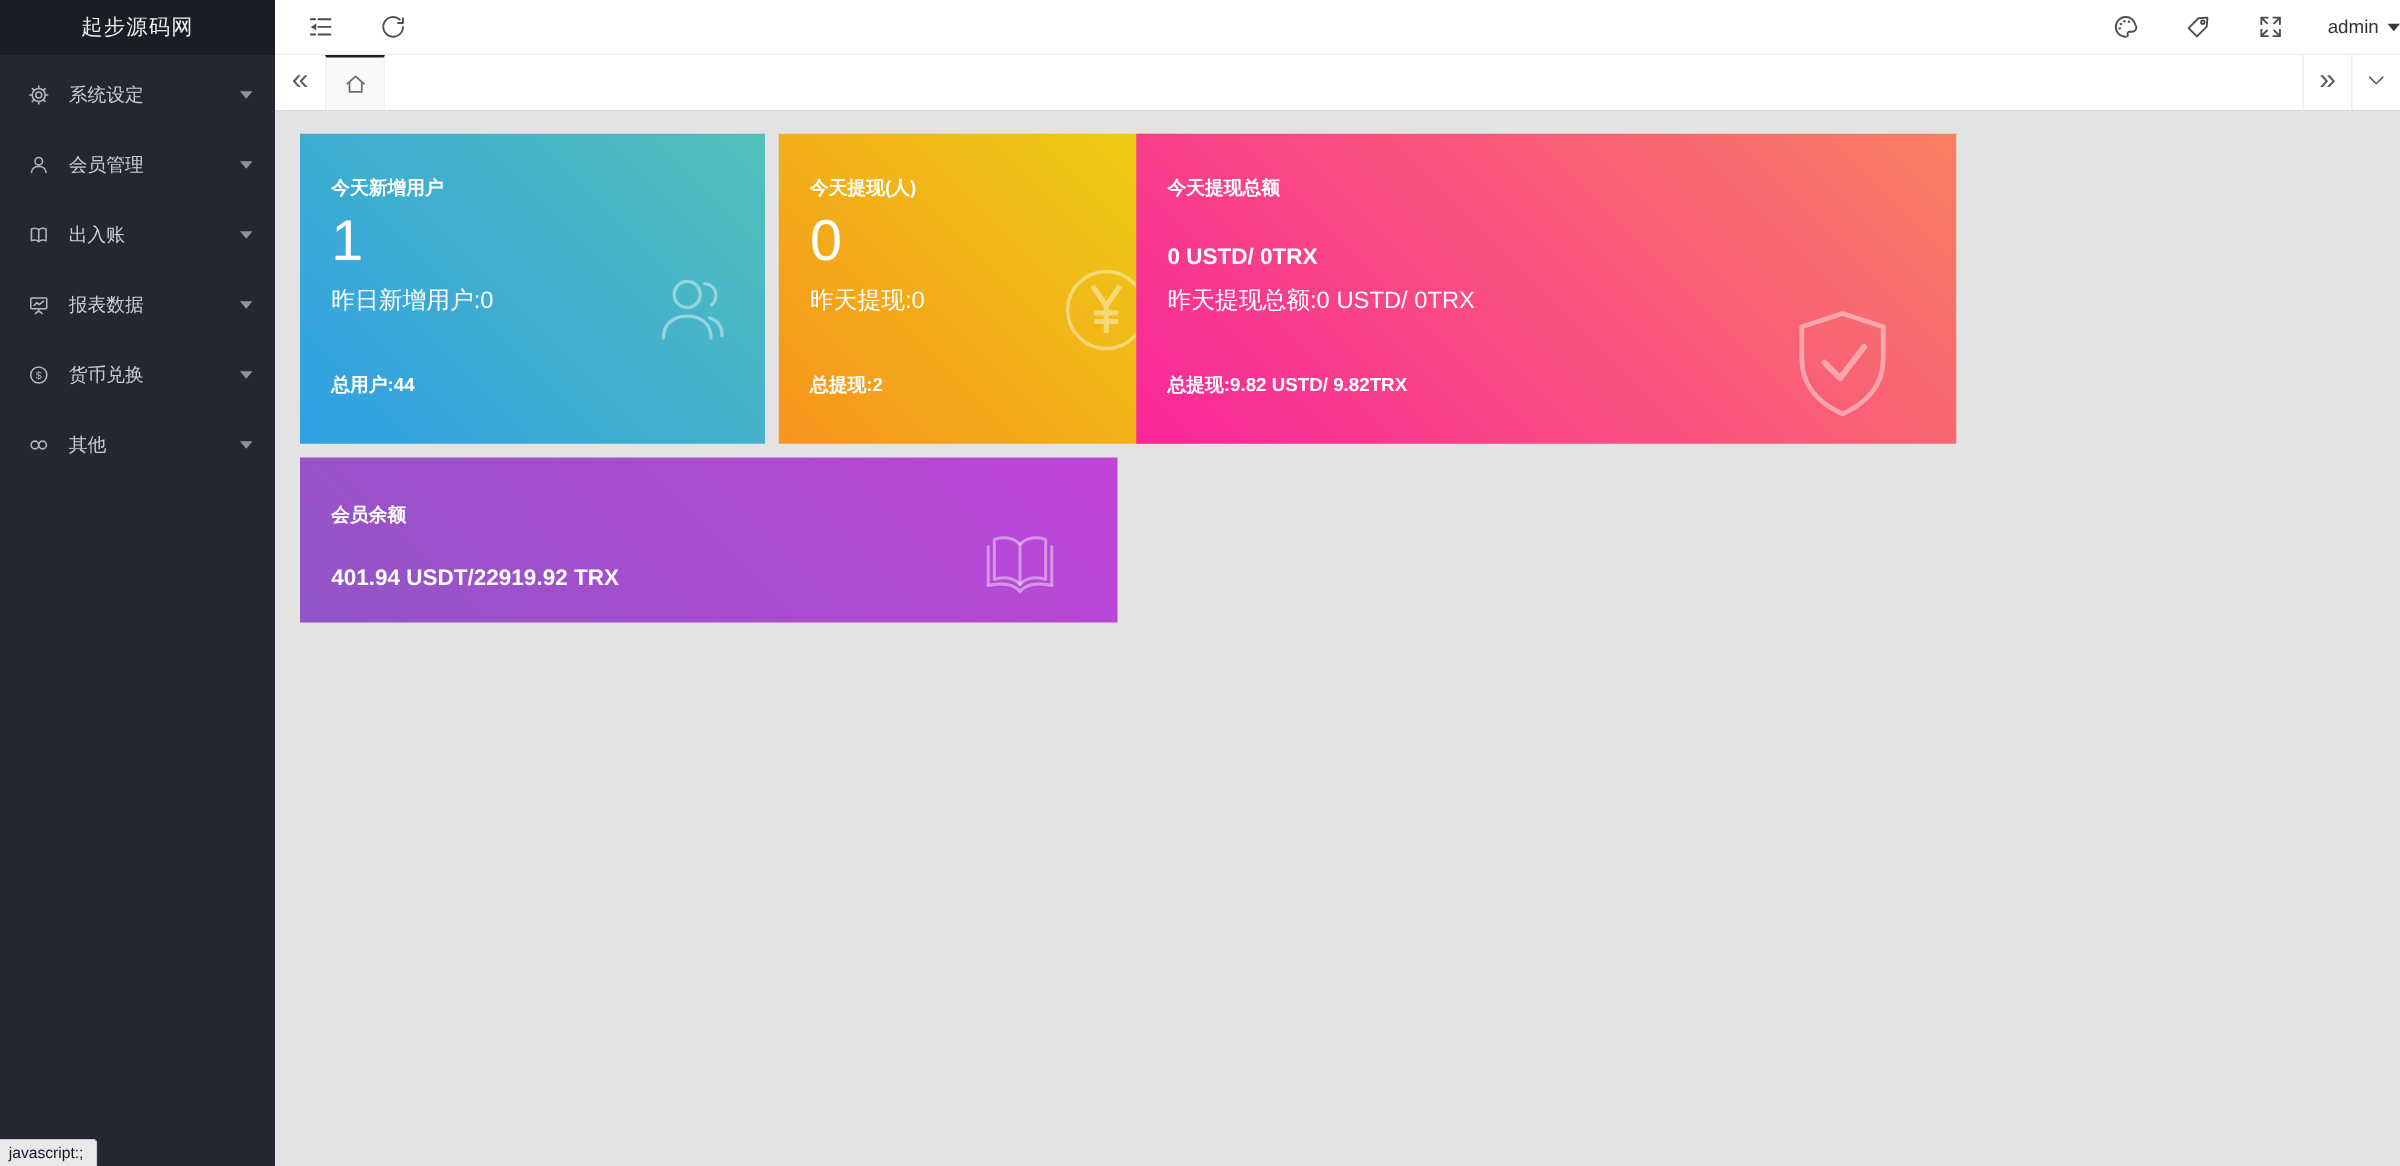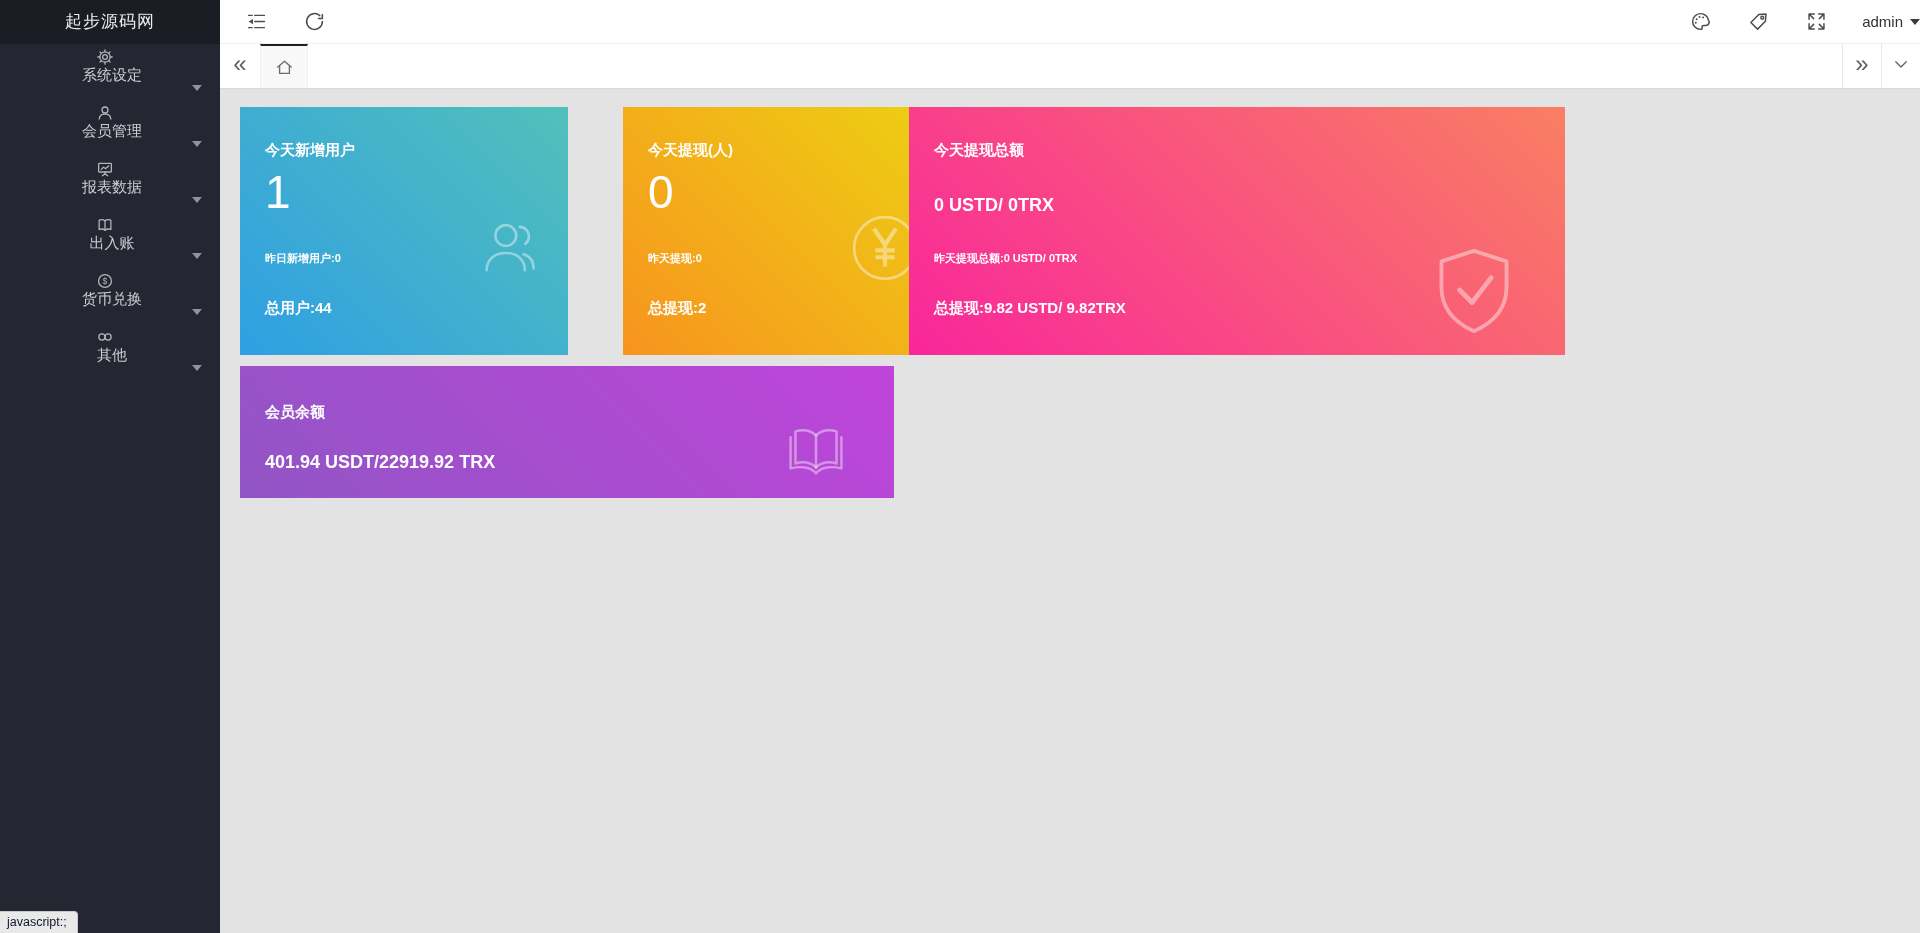--- a/index.html
+++ b/index.html
@@ -3,21 +3,21 @@
 <meta charset="utf-8">
 <style>
   * { margin:0; padding:0; box-sizing:border-box; }
   html,body { width:1920px; height:933px; overflow:hidden; font-family:"Liberation Sans", sans-serif; background:#e3e3e3; }
   .app { position:relative; width:1920px; height:933px; }
 
   
   .sidebar { position:absolute; left:0; top:0; width:220px; height:933px; background:#242731; z-index:5; }
   .sidebar-title { height:44px; line-height:44px; text-align:center; color:#eceded; font-size:17px; background:#1a1d24; letter-spacing:1px; }
   .nav { padding-top:4px; }
-  .nav-item { height:56px; display:flex; align-items:center; padding:0 18px 0 22px; color:#cdced3; font-size:15px; cursor:pointer;flex-direction:column; }
+  .nav-item { height:56px; display:flex; align-items:center; padding:0 18px 0 22px; color:#cdced3; font-size:15px; cursor:pointer; }
   .nav-item .mi { width:18px; height:18px; margin-right:15px; color:#b2b5bc; flex:none; }
   .nav-item .mi svg { width:18px; height:18px; display:block; }
   .nav-caret { margin-left:auto; width:0; height:0; border-left:5px solid transparent; border-right:5px solid transparent; border-top:6px solid #8f939b; }
 
   
   .topbar { position:absolute; left:220px; top:0; right:0; height:44px; background:#fff; border-bottom:1px solid #efefef; display:flex; align-items:center; }
   .tb-left { display:flex; align-items:center; gap:34px; padding-left:24px; }
   .tb-right { margin-left:auto; display:flex; align-items:center; gap:34px; }
   .tb-btn { width:24px; height:24px; color:#4d4d4d; cursor:pointer; display:flex; align-items:center; justify-content:center; }
   .tb-btn svg { width:21px; height:21px; display:block; }
@@ -29,28 +29,28 @@
   .tab-scroll { width:40px; display:flex; align-items:center; justify-content:center; color:#5f5f5f; font-size:24px; cursor:pointer; user-select:none; line-height:1; padding-bottom:4px; }
   .tab-home { width:48px; background:#f8f8f8; border-top:2px solid #1f1f1f; border-left:1px solid #f0f0f0; border-right:1px solid #f0f0f0; display:flex; align-items:center; justify-content:center; color:#6c6c6c; cursor:pointer; }
   .tab-home svg { width:19px; height:19px; display:block; }
   .tab-spacer { flex:1; }
   .tab-rbtn { width:39px; border-left:1px solid #e9e9e9; display:flex; align-items:center; justify-content:center; color:#5f5f5f; cursor:pointer; font-size:24px; line-height:1; padding-bottom:4px; }
   .tab-rbtn svg { width:18px; height:18px; display:block; }
 
   
   .content { position:absolute; left:220px; top:89px; right:0; bottom:0; background:#e3e3e3; }
   .card { position:absolute; color:#fff; overflow:hidden; }
-  .card-1 { left:20px;  top:18px;  width:328px; height:248px; }
+  .card-1 { left:20px;  top:18px;  width:372px; height:248px; }
   .card-2 { left:355px; top:18px;  width:319px; height:248px; }
   .card-3 { left:689px; top:18px;  width:656px; height:248px; }
   .card-4 { left:20px;  top:277px; width:654px; height:132px; }
   .c-title { position:absolute; left:25px; top:34px; font-size:15px; font-weight:bold; }
   .c-big   { position:absolute; left:25px; top:62px; font-size:46px; font-weight:400; line-height:1; }
   .c-val   { position:absolute; left:25px; top:88px; font-size:18px; font-weight:bold; }
-  .c-l2    { position:absolute; left:25px; top:144px; font-size:11px; font-weight:bold; }
+  .c-l2    { position:absolute; left:25px; top:120px; font-size:19px; font-weight:normal; }
   .c-l3    { position:absolute; left:25px; top:192px; font-size:15px; font-weight:bold; }
   .card-4 .c-title { top:37px; }
   .card-4 .c-val { top:86px; }
   .card-ic { position:absolute; }
   .card-ic svg { display:block; fill:none; stroke:rgba(255,255,255,0.42); }
   .ic-users  { right:24px; top:108px; }
   .ic-yen    { right:22px; top:106px; }
   .ic-shield { right:50px; top:140px; }
   .ic-book   { right:46px; top:58px; }
 
@@ -87,37 +87,37 @@
               <path d="M4.2 20c.4-4.2 3.8-6.5 7.8-6.5s7.4 2.3 7.8 6.5"></path>
             </svg>
         </span>
         <span>会员管理</span>
         <span class="nav-caret"></span>
       </div>
 
       <div class="nav-item">
         <span class="mi">
           <svg viewBox="0 0 24 24" class="sico">
+              <path d="M12 6.3C10 4.7 6.9 4.5 4.2 5.5V18c2.7-1 5.8-.8 7.8 1 2-1.8 5.1-2 7.8-1V5.5c-2.7-1-5.8-.8-7.8.8z"></path>
+              <path d="M12 6.3V19"></path>
+            </svg>
+        </span>
+        <span>出入账</span>
+        <span class="nav-caret"></span>
+      </div>
+
+      <div class="nav-item">
+        <span class="mi">
+          <svg viewBox="0 0 24 24" class="sico">
               <rect x="3.5" y="4.5" width="17" height="11.5" rx="1"></rect>
               <path d="M7 12.5l3-3 2.5 2 4.5-3.5"></path>
               <path d="M12 16v2.2M8.5 21l3.5-2.6 3.5 2.6"></path>
             </svg>
         </span>
         <span>报表数据</span>
-        <span class="nav-caret"></span>
-      </div>
-
-      <div class="nav-item">
-        <span class="mi">
-          <svg viewBox="0 0 24 24" class="sico">
-              <path d="M12 6.3C10 4.7 6.9 4.5 4.2 5.5V18c2.7-1 5.8-.8 7.8 1 2-1.8 5.1-2 7.8-1V5.5c-2.7-1-5.8-.8-7.8.8z"></path>
-              <path d="M12 6.3V19"></path>
-            </svg>
-        </span>
-        <span>出入账</span>
         <span class="nav-caret"></span>
       </div>
 
       <div class="nav-item">
         <span class="mi">
           <svg viewBox="0 0 24 24" class="sico">
               <circle cx="12" cy="12" r="8.6"></circle>
               <text x="12" y="16.2" text-anchor="middle" font-size="11.5" fill="currentColor" stroke="none" font-family="'Liberation Sans',sans-serif">$</text>
             </svg>
         </span>

